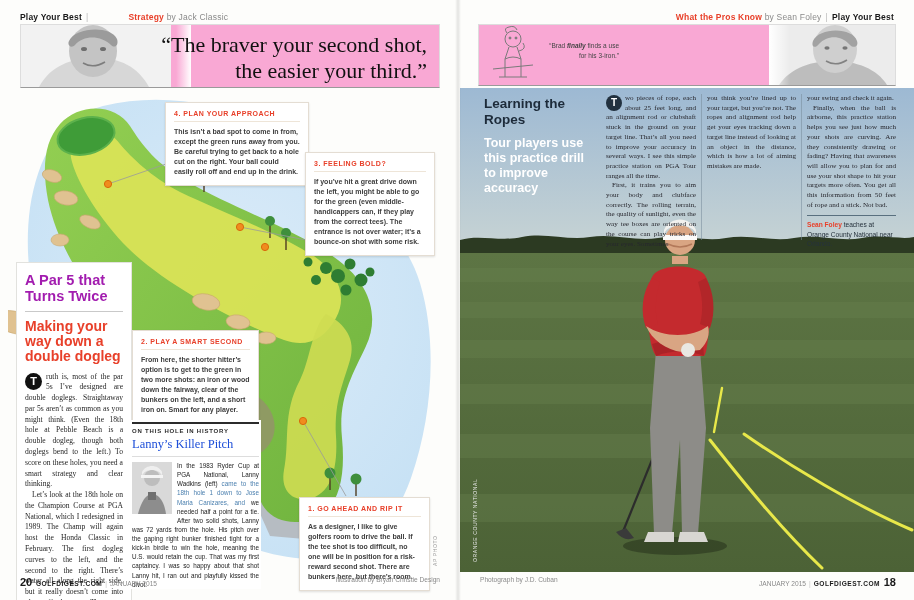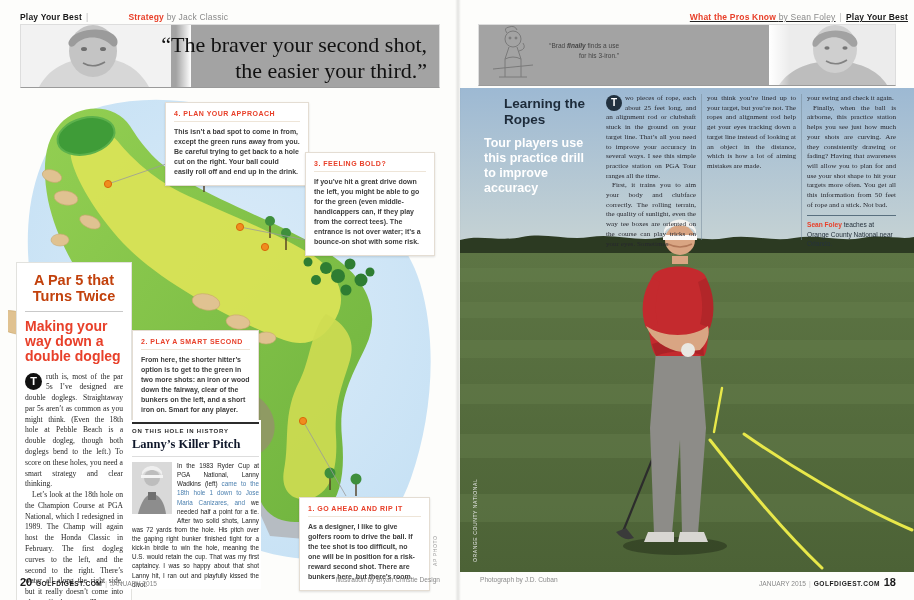--- a/index.html
+++ b/index.html
@@ -12,24 +12,24 @@
   .gutter { position:absolute; left:455px; top:0; width:6px; height:600px;
     background:linear-gradient(90deg, rgba(0,0,0,0) 0%, rgba(0,0,0,.10) 50%, rgba(0,0,0,0) 100%); }
 
   
   .kicker { position:absolute; top:12px; font-size:8.5px; letter-spacing:.2px; white-space:nowrap; }
   .kicker b { font-weight:bold; color:#1a1a1a; }
   .kicker .red { color:#e8402a; font-weight:bold;margin-left:36px; }
   .kicker .gray { color:#8a8a8a; font-weight:normal; }
   .kicker .bar { color:#bbb; padding:0 4px; font-weight:normal; }
   .kicker-left { left:20px; }
-  .kicker-right { right:6px; text-align:center;text-decoration:underline; }
-
-  
-  .masthead { position:absolute; top:24px; height:64px; background:#a3a3a3;
+  .kicker-right { right:20px; text-align:center; }
+
+  
+  .masthead { position:absolute; top:24px; height:64px; background:#f9a8d4;
     border:1px solid #ddd; border-bottom:1px solid #9a9a9a; overflow:hidden; }
   .masthead-left { left:20px; width:420px; }
   .masthead-right { left:478px; width:418px; height:62px; }
   .quote { position:absolute; right:12px; top:7px; width:300px; text-align:right;
     font-family:"Liberation Serif", serif; font-size:22px; line-height:1.16; color:#111; }
   .cartoon-caption { position:absolute; left:62px; top:16px; width:78px; text-align:right;
     font-size:6.5px; line-height:1.5; color:#444; }
   .cartoon-caption .em { font-weight:bold; font-style:italic; }
 
   
@@ -39,36 +39,36 @@
     padding-bottom:4px; border-bottom:1px solid #eee5d8; margin-bottom:5px; }
   .callout p { font-size:7px; font-weight:600; line-height:1.42; color:#3d3d3d; }
   .callout-4 { left:165px; top:102px; width:144px; }
   .callout-3 { left:305px; top:152px; width:130px; }
   .callout-2 { left:132px; top:330px; width:127px; }
   .callout-1 { left:299px; top:497px; width:131px; }
 
   
   .article { position:absolute; left:16px; top:262px; width:116px; background:#fff;
     border:1px solid #e2e2de; padding:9px 8px 6px; }
-  .article h1 { font-size:14.5px; line-height:1.12; color:#c2410c; font-weight:bold;
-    padding-bottom:7px; border-bottom:1px solid #c9c9c9;text-align:center; }
+  .article h1 { font-size:14.5px; line-height:1.12; color:#a21caf; font-weight:bold;
+    padding-bottom:7px; border-bottom:1px solid #c9c9c9; }
   .article h2 { font-size:14px; line-height:1.05; color:#e8402a; font-weight:bold; padding:7px 0 8px; }
   .article .body { font-family:"Liberation Serif", serif; font-size:7.6px; line-height:1.42;
     color:#1f1f1f; text-align:justify; }
   .article .body p + p { text-indent:7px; }
   .dropcap-dark { float:left; width:17px; height:17px; border-radius:50%; background:#111;
     color:#fff; font-family:"Liberation Sans", sans-serif; font-weight:bold; font-size:11px;
     text-align:center; line-height:17px; margin:1px 4px 0 0; }
 
   
   .history { position:absolute; left:130px; top:420px; width:131px; background:#fff; padding:2px 2px 0; }
   .history .label { border-top:2px solid #2b2b2b; padding-top:4px; font-size:6px;
     letter-spacing:.8px; font-weight:bold; color:#2b2b2b; }
-  .history h3 { font-family:"Liberation Serif", serif; font-weight:bold; font-size:12.5px;
-    color:#0f172a; padding:3px 0 4px; border-bottom:1px solid #ddd; margin-bottom:4px; }
+  .history h3 { font-family:"Liberation Serif", serif; font-weight:normal; font-size:12.5px;
+    color:#1d4ed8; padding:3px 0 4px; border-bottom:1px solid #ddd; margin-bottom:4px; }
   .history .hbody { font-size:6.3px; line-height:1.45; color:#222; text-align:justify;
     font-family:"Liberation Sans", sans-serif; }
   .history .blue { color:#4a7fae; }
   .lanny-photo { float:left; width:40px; height:52px; margin:1px 5px 2px 0; }
 
   
   .footer { position:absolute; top:576px; font-size:6.6px; color:#8a8a8a; white-space:nowrap; }
   .footer .pg { font-size:11px; font-weight:bold; color:#1a1a1a; }
   .footer .site { font-weight:bold; color:#1a1a1a; letter-spacing:.5px; }
   .footer .bar { color:#c5c5c5; padding:0 3px; }
@@ -78,21 +78,21 @@
   .footer-right { right:18px; text-align:right; }
 
   .vcredit { position:absolute; font-size:5px; letter-spacing:.6px; color:#9a9a9a;
     transform:rotate(-90deg); transform-origin:left top; white-space:nowrap; }
   .vcredit-left { left:432px; top:566px; }
   .vcredit-right { left:472px; top:562px; color:#e8e8e8; }
 
   
   .photo { position:absolute; left:460px; top:88px; width:454px; height:484px; overflow:hidden; }
   .overlay-head { position:absolute; left:484px; top:96px; width:112px; }
-  .overlay-head h2 { font-size:13.5px; line-height:1.15; font-weight:bold; color:#1d2b3a; margin-bottom:9px;margin-left:20px; }
+  .overlay-head h2 { font-size:13.5px; line-height:1.15; font-weight:bold; color:#1d2b3a; margin-bottom:9px; }
   .overlay-head .deck { font-size:12.5px; line-height:1.2; font-weight:bold; color:#fff; }
 
   .cols { position:absolute; left:601px; top:94px; width:300px; height:146px; display:flex; }
   .col { width:100px; padding:0 5px; font-family:"Liberation Serif", serif; font-size:7.1px;
     line-height:1.37; color:#27272e; text-align:justify; }
   .col + .col { border-left:1px solid rgba(120,140,155,.55); }
   .col p + p { text-indent:6px; }
   .dropcap-navy { float:left; width:16px; height:16px; border-radius:50%; background:#22313f;
     color:#fff; font-family:"Liberation Sans", sans-serif; font-weight:bold; font-size:10px;
     text-align:center; line-height:16px; margin:1px 3px 0 0; }

